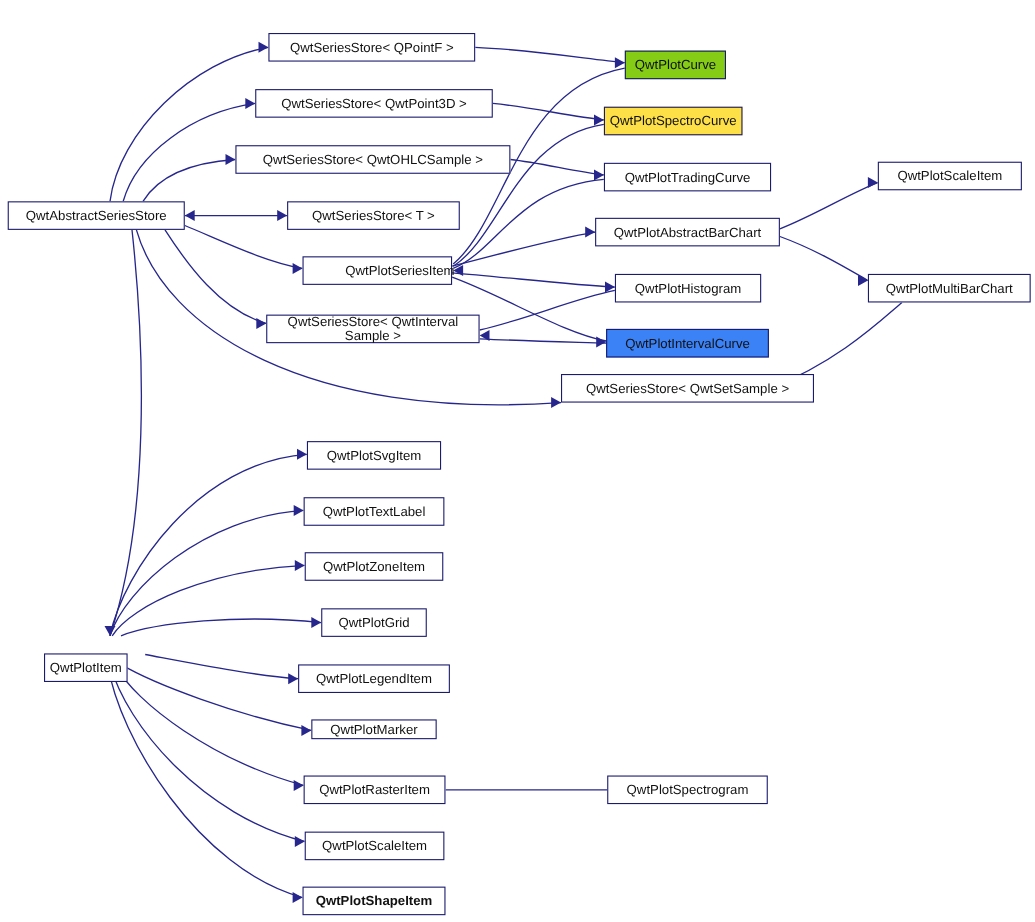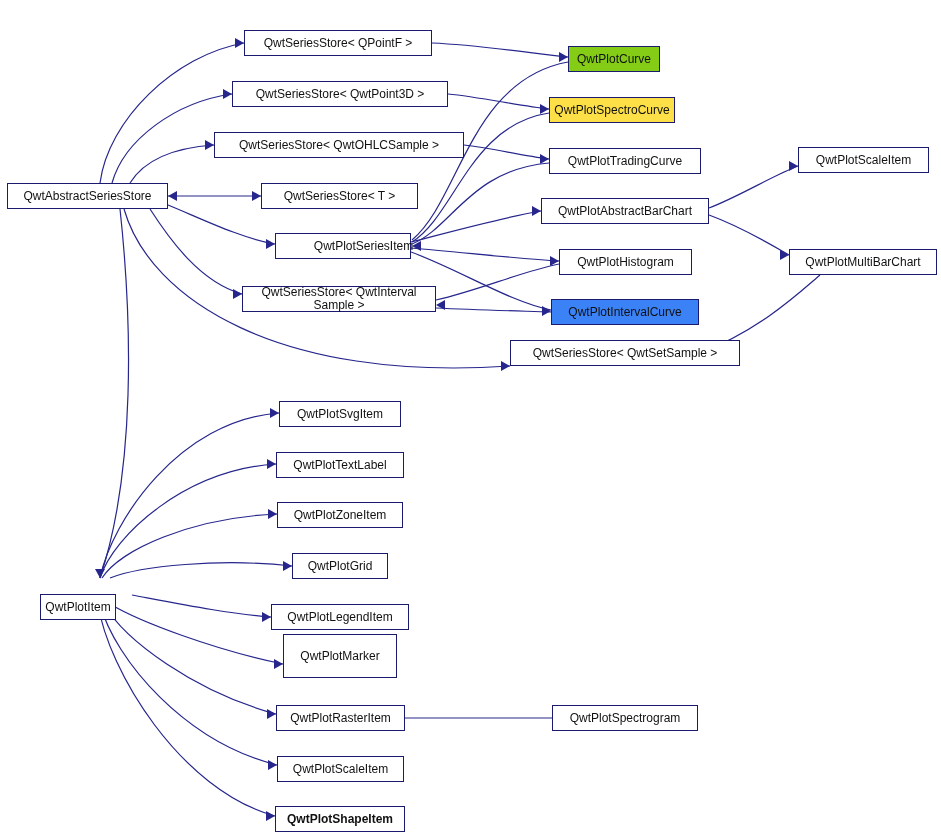--- a/index.html
+++ b/index.html
@@ -136,19 +136,19 @@
       <div class="node" style="left: 242px; top: 286px; width: 194px; height: 26px; border-color: rgb(26, 26, 110); background: rgb(255, 255, 255); color: rgb(17, 17, 17);"><span>QwtSeriesStore&lt; QwtInterval
 Sample &gt;</span></div>
       <div class="node" style="left: 551px; top: 299px; width: 148px; height: 26px; border-color: rgb(26, 26, 110); background: #3b82f6; color: rgb(17, 17, 17);"><span>QwtPlotIntervalCurve</span></div>
       <div class="node" style="left: 510px; top: 340px; width: 230px; height: 26px; border-color: rgb(26, 26, 110); background: rgb(255, 255, 255); color: rgb(17, 17, 17);"><span>QwtSeriesStore&lt; QwtSetSample &gt;</span></div>
       <div class="node" style="left: 279px; top: 401px; width: 122px; height: 26px; border-color: rgb(26, 26, 110); background: rgb(255, 255, 255); color: rgb(17, 17, 17);"><span>QwtPlotSvgItem</span></div>
       <div class="node" style="left: 276px; top: 452px; width: 128px; height: 26px; border-color: rgb(26, 26, 110); background: rgb(255, 255, 255); color: rgb(17, 17, 17);"><span>QwtPlotTextLabel</span></div>
       <div class="node" style="left: 277px; top: 502px; width: 126px; height: 26px; border-color: rgb(26, 26, 110); background: rgb(255, 255, 255); color: rgb(17, 17, 17);"><span>QwtPlotZoneItem</span></div>
       <div class="node" style="left: 292px; top: 553px; width: 96px; height: 26px; border-color: rgb(26, 26, 110); background: rgb(255, 255, 255); color: rgb(17, 17, 17);"><span>QwtPlotGrid</span></div>
       <div class="node" style="left: 271px; top: 604px; width: 138px; height: 26px; border-color: rgb(26, 26, 110); background: rgb(255, 255, 255); color: rgb(17, 17, 17);"><span>QwtPlotLegendItem</span></div>
       <div class="node" style="left: 40px; top: 578px; width: 76px; height: 26px; border-color: rgb(26, 26, 110); background: rgb(255, 255, 255); color: rgb(17, 17, 17); margin-top: 16px;"><span>QwtPlotItem</span></div>
-      <div class="node" style="left: 283px; top: 634px; width: 114px; height: 44px; border-color: rgb(26, 26, 110); background: rgb(255, 255, 255); color: rgb(17, 17, 17);"><span>QwtPlotMarker</span></div>
+      <div class="node" style="left: 283px; top: 654px; width: 114px; height: 18px; border-color: rgb(26, 26, 110); background: rgb(255, 255, 255); color: rgb(17, 17, 17);"><span>QwtPlotMarker</span></div>
       <div class="node" style="left: 276px; top: 705px; width: 129px; height: 26px; border-color: rgb(26, 26, 110); background: rgb(255, 255, 255); color: rgb(17, 17, 17);"><span>QwtPlotRasterItem</span></div>
       <div class="node" style="left: 552px; top: 705px; width: 146px; height: 26px; border-color: rgb(26, 26, 110); background: rgb(255, 255, 255); color: rgb(17, 17, 17);"><span>QwtPlotSpectrogram</span></div>
       <div class="node" style="left: 277px; top: 756px; width: 127px; height: 26px; border-color: rgb(26, 26, 110); background: rgb(255, 255, 255); color: rgb(17, 17, 17);"><span>QwtPlotScaleItem</span></div>
       <div class="node" style="left: 275px; top: 806px; width: 130px; height: 26px; border-color: rgb(26, 26, 110); background: rgb(255, 255, 255); color: rgb(17, 17, 17); font-weight: bold;"><span>QwtPlotShapeItem</span></div>
     </div>
 </div>
 
 </body></html>

